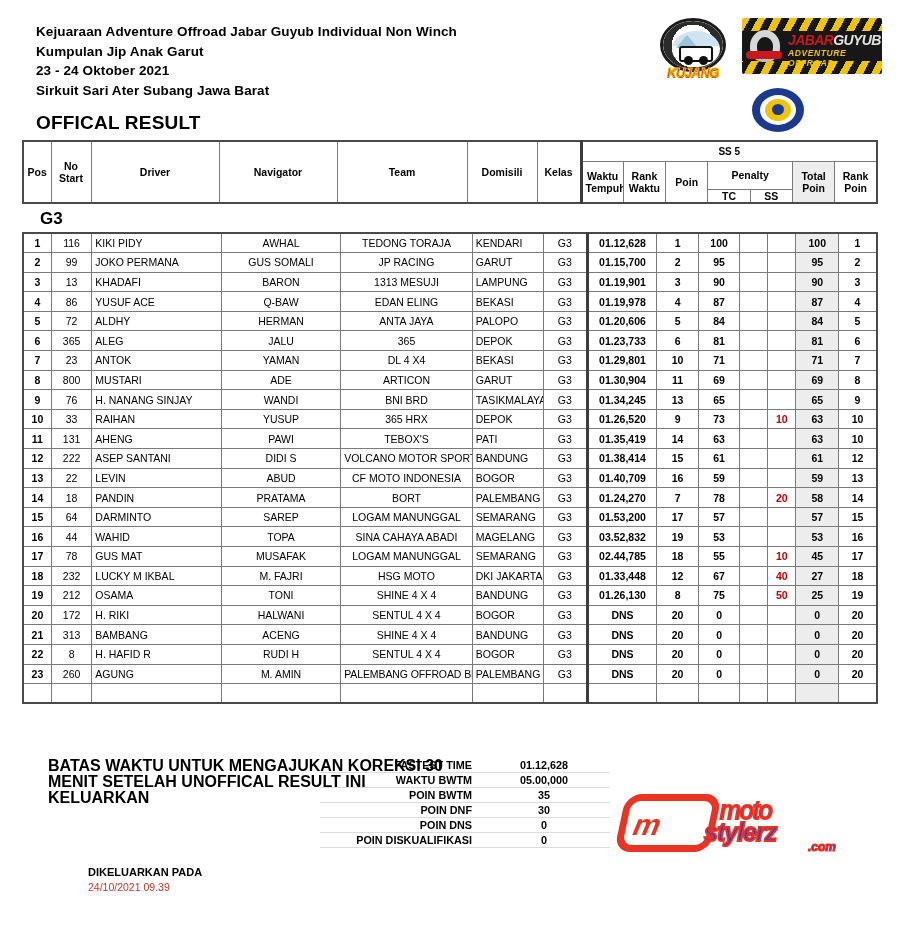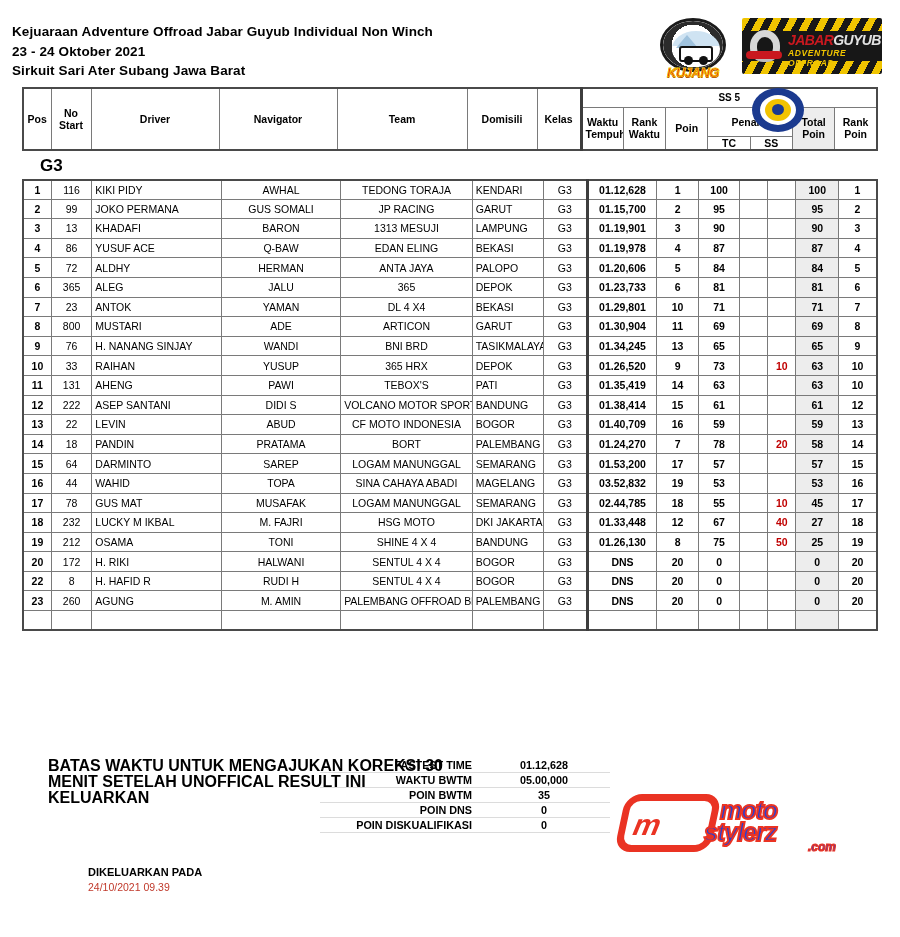--- a/index.html
+++ b/index.html
@@ -7,21 +7,21 @@
   body {
     width:900px; height:937px;
     background:#ffffff;
     font-family:"Liberation Sans", sans-serif;
     color:#000;
     position:relative;
     overflow:hidden;
   }
 
   
-  .header-wrap { position:relative; padding:22px 0 0 12px; }
+  .header-wrap { position:relative; padding:22px 0 0 36px; }
   .title-lines { font-size:13.5px; font-weight:bold; line-height:19.5px; letter-spacing:.1px; }
   .title-lines div { white-space:nowrap; }
   .official { font-size:19px; font-weight:bold; margin-top:12px; letter-spacing:.2px; }
 
   
   .logo-row { position:absolute; top:18px; right:18px; display:flex; align-items:flex-start; gap:10px; }
 
   .logo-kujang {
     width:78px; height:62px; position:relative;
   }
@@ -132,36 +132,38 @@
   .logo-moto { position:absolute; left:620px; top:792px; width:250px; height:66px; }
   .moto-m{
     position:absolute; left:0; top:2px; width:96px; height:58px;
     border:7px solid #ea3323; border-radius:16px;
     transform:skewX(-12deg);
   }
   .moto-mtext{
     position:absolute; left:14px; top:20px; font-size:30px; font-weight:bold; font-style:italic;
     color:#ea3323; letter-spacing:-3px; transform:skewX(-12deg); line-height:26px;
   }
-  .moto-w1{ position:absolute; left:100px; top:4px; font-size:25px; font-weight:bold; font-style:italic;
+  .moto-w1{ position:absolute; left:100px; top:4px; font-size:25px; font-weight:normal; font-style:italic;
     color:#2b3fd0; -webkit-text-stroke:2px #ea3323; letter-spacing:-1px;}
   .moto-w2{ position:absolute; left:84px; top:26px; font-size:25px; font-weight:bold; font-style:italic;
     color:#2b3fd0; -webkit-text-stroke:2px #ea3323; letter-spacing:-1px;}
   .moto-w3{ position:absolute; left:188px; top:48px; font-size:12px; font-weight:bold; font-style:italic;
     color:#2b3fd0; -webkit-text-stroke:1.2px #ea3323;}
 </style>
 </head>
 <body>
 
 <div class="header-wrap">
   <div class="title-lines">
     <div>Kejuaraan Adventure Offroad Jabar Guyub Individual Non Winch</div>
+    <div>Kumpulan Jip Anak Garut</div>
     <div>23 - 24 Oktober 2021</div>
     <div>Sirkuit Sari Ater Subang Jawa Barat</div>
   </div>
+  <div class="official">OFFICAL RESULT</div>
 
   <div class="logo-row">
     <div class="logo-kujang">
       <div class="kujang-circle">
         <div class="kujang-ring-text"></div>
         <div class="kujang-inner">
           <div class="kujang-mtn"></div>
           <div class="kujang-jeep"></div>
         </div>
       </div>
@@ -532,20 +534,36 @@
           <td class="c-kelas thick-r">G3</td>
           <td class="c-wt thick-l">DNS</td>
           <td class="c-rw">20</td>
           <td class="c-poin">0</td>
           <td class="c-tc"></td>
           <td class="c-ss"></td>
           <td class="c-tot">0</td>
           <td class="c-rp">20</td>
         </tr>
         <tr>
+          <td class="c-pos">21</td>
+          <td class="c-no">313</td>
+          <td class="c-driver">BAMBANG</td>
+          <td class="c-nav">ACENG</td>
+          <td class="c-team">SHINE 4 X 4</td>
+          <td class="c-dom">BANDUNG</td>
+          <td class="c-kelas thick-r">G3</td>
+          <td class="c-wt thick-l">DNS</td>
+          <td class="c-rw">20</td>
+          <td class="c-poin">0</td>
+          <td class="c-tc"></td>
+          <td class="c-ss"></td>
+          <td class="c-tot">0</td>
+          <td class="c-rp">20</td>
+        </tr>
+        <tr>
           <td class="c-pos">22</td>
           <td class="c-no">8</td>
           <td class="c-driver">H. HAFID R</td>
           <td class="c-nav">RUDI H</td>
           <td class="c-team">SENTUL 4 X 4</td>
           <td class="c-dom">BOGOR</td>
           <td class="c-kelas thick-r">G3</td>
           <td class="c-wt thick-l">DNS</td>
           <td class="c-rw">20</td>
           <td class="c-poin">0</td>
@@ -605,20 +623,24 @@
         </tr>
         <tr>
           <td class="lab">WAKTU BWTM</td>
           <td class="val">05.00,000</td>
         </tr>
         <tr>
           <td class="lab">POIN BWTM</td>
           <td class="val">35</td>
         </tr>
         <tr>
+          <td class="lab">POIN DNF</td>
+          <td class="val">30</td>
+        </tr>
+        <tr>
           <td class="lab">POIN DNS</td>
           <td class="val">0</td>
         </tr>
         <tr>
           <td class="lab">POIN DISKUALIFIKASI</td>
           <td class="val">0</td>
         </tr>
       </tbody>
     </table>
 

